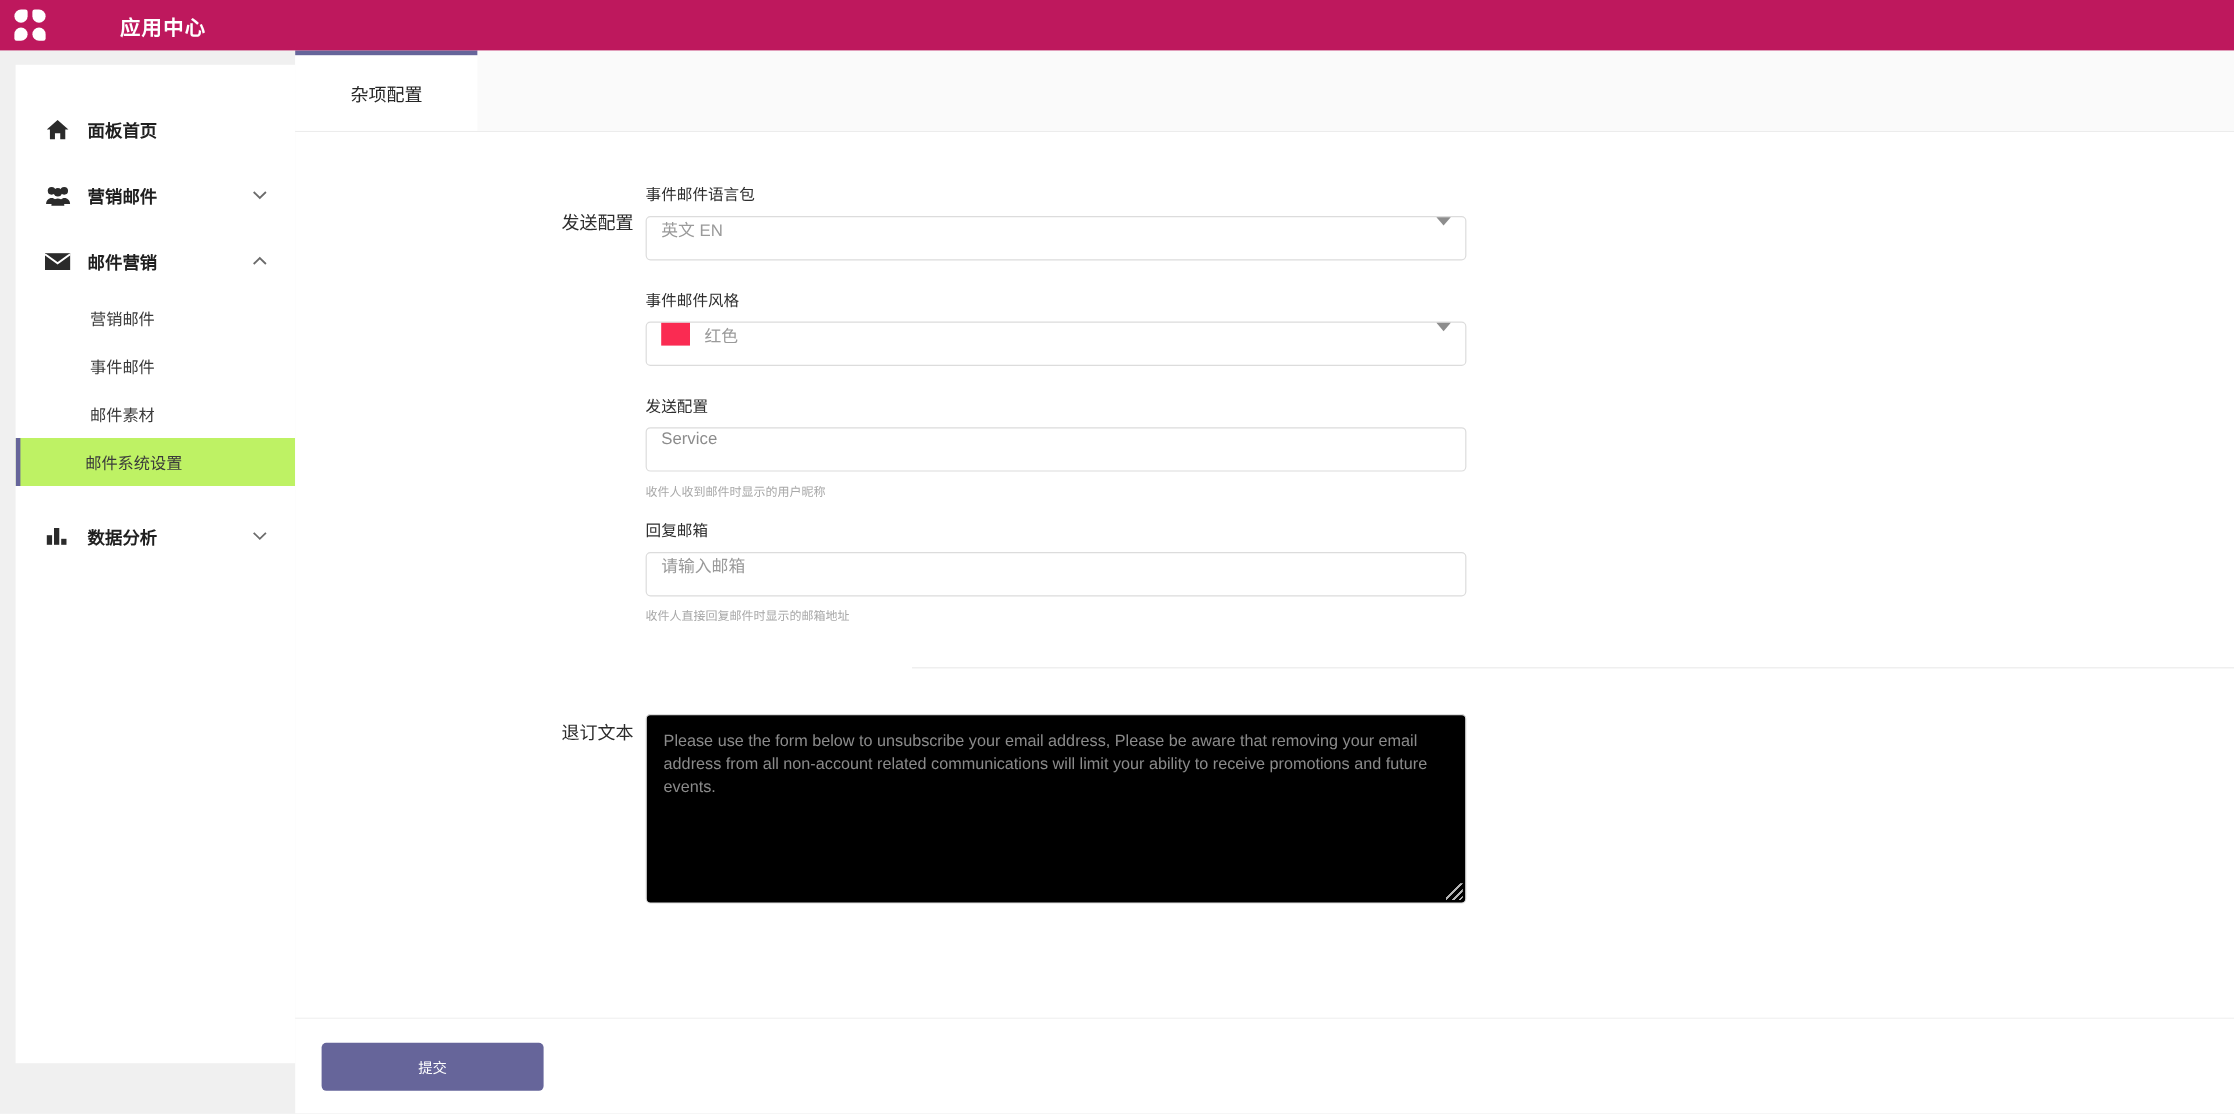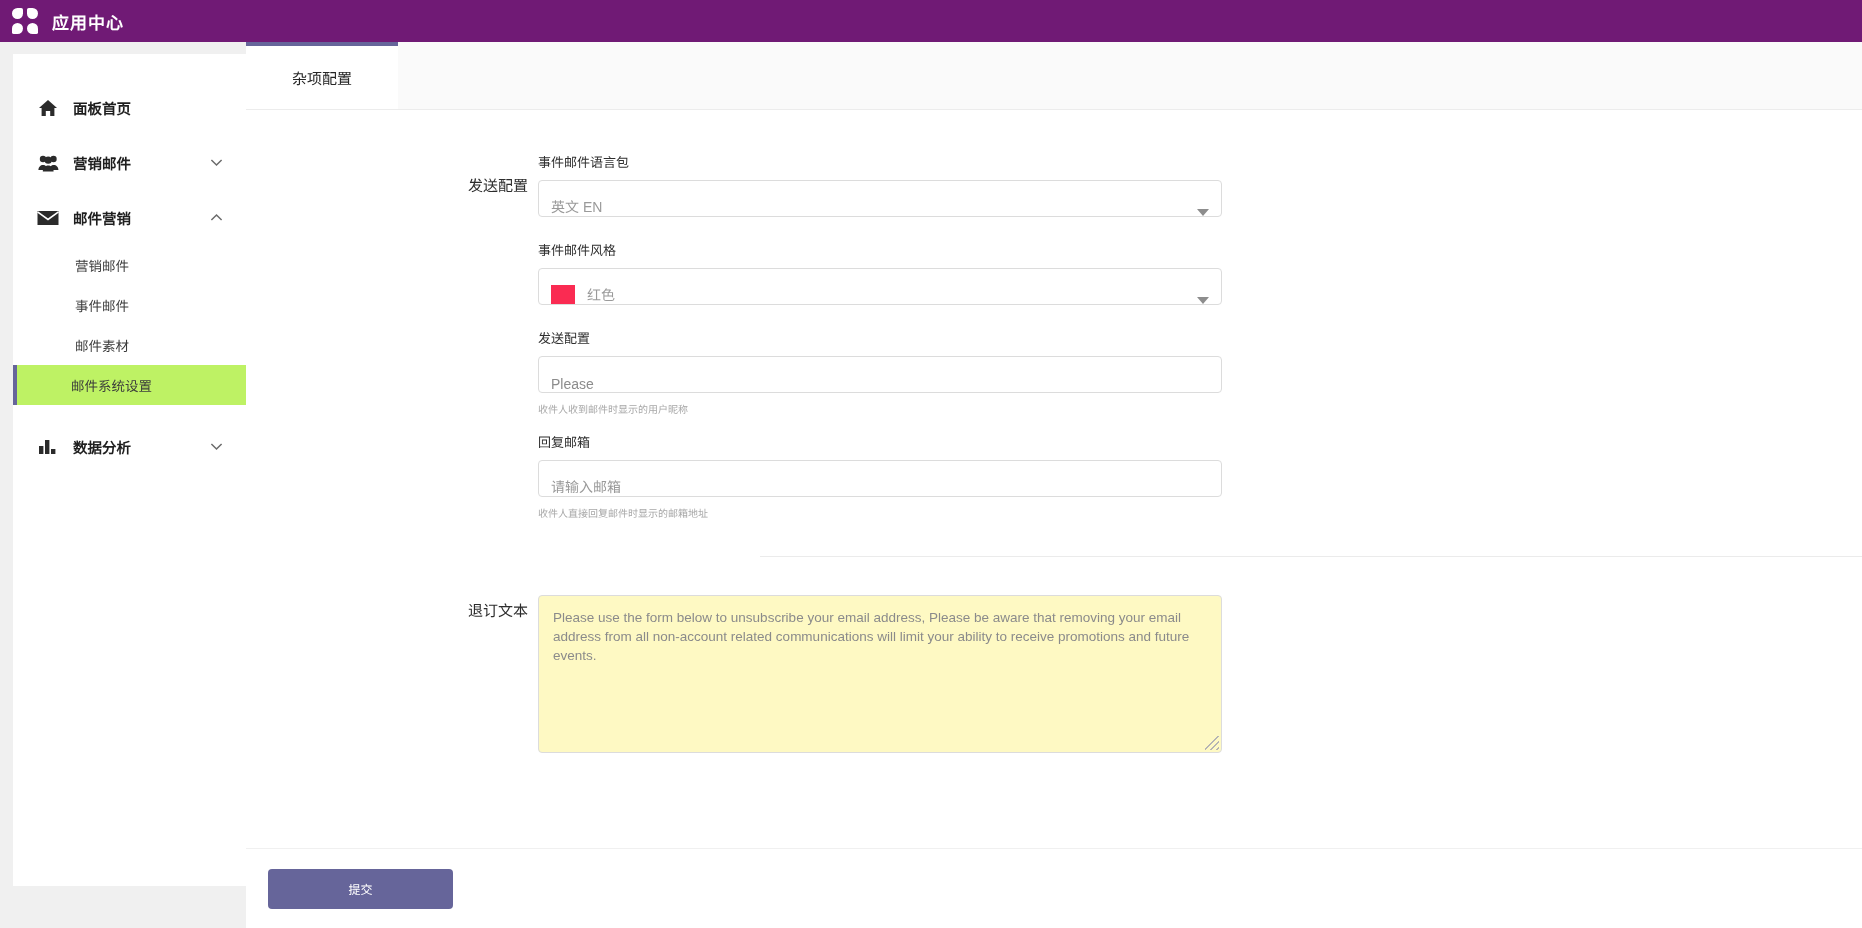--- a/index.html
+++ b/index.html
@@ -172,21 +172,21 @@
     font-size: 13px;
     color: #2f2f2f;
     margin-bottom: 9px;
   }
   .control {
     height: 37px;
     border: 1px solid #dcdcdc;
     border-radius: 4px;
     background: #ffffff;
     display: flex;
-    align-items: flex-end;
+    align-items: flex-start;
     padding: 0 12px;
     position: relative;
     cursor: pointer;
   }
   .control .val {
     font-size: 14px;
     color: #9a9a9a;
     flex: 1 1 auto;
     white-space: nowrap;
     overflow: hidden;
@@ -224,21 +224,21 @@
 
   .textarea-box {
     width: 684px;
     height: 158px;
     border: 1px solid #dcdcdc;
     border-radius: 4px;
     padding: 12px 14px;
     font-size: 13.5px;
     line-height: 1.42;
     color: #8b8b8b;
-    background: #fef9c3;
+    background: #000000;
     position: relative;
     overflow: hidden;
     cursor: text;
   }
   .resize-grip {
     position: absolute;
     right: 2px; bottom: 2px;
     width: 14px; height: 14px;
     background:
       linear-gradient(135deg, transparent 0 44%, #b4b4b4 44% 52%, transparent 52% 100%),
@@ -263,21 +263,21 @@
     border: none;
     border-radius: 4px;
     font-size: 12px;
     font-family: inherit;
     cursor: pointer;
   }
 </style>
 </head>
 <body>
 
-<div class="topbar" style="background: #701a75;">
+<div class="topbar" style="background: #be185d; gap: 48px;">
   <div class="logo-mark">
     <i></i>
       <i></i>
       <i></i>
       <i></i>
   </div>
   <div class="brand-title">应用中心</div>
 </div>
 
 <div class="shell">
@@ -398,21 +398,21 @@
               <span class="val">红色</span>
               <span class="caret"></span>
             </div>
           </div>
 
           <div class="gap"></div>
 
           <div class="field">
             <div class="field-label">发送配置</div>
             <div class="control">
-              <span class="val dark">Please</span>
+              <span class="val dark">Service</span>
             </div>
             <div class="hint">收件人收到邮件时显示的用户昵称</div>
           </div>
 
           <div class="field">
             <div class="field-label">回复邮箱</div>
             <div class="control">
               <span class="val">请输入邮箱</span>
             </div>
             <div class="hint">收件人直接回复邮件时显示的邮箱地址</div>

